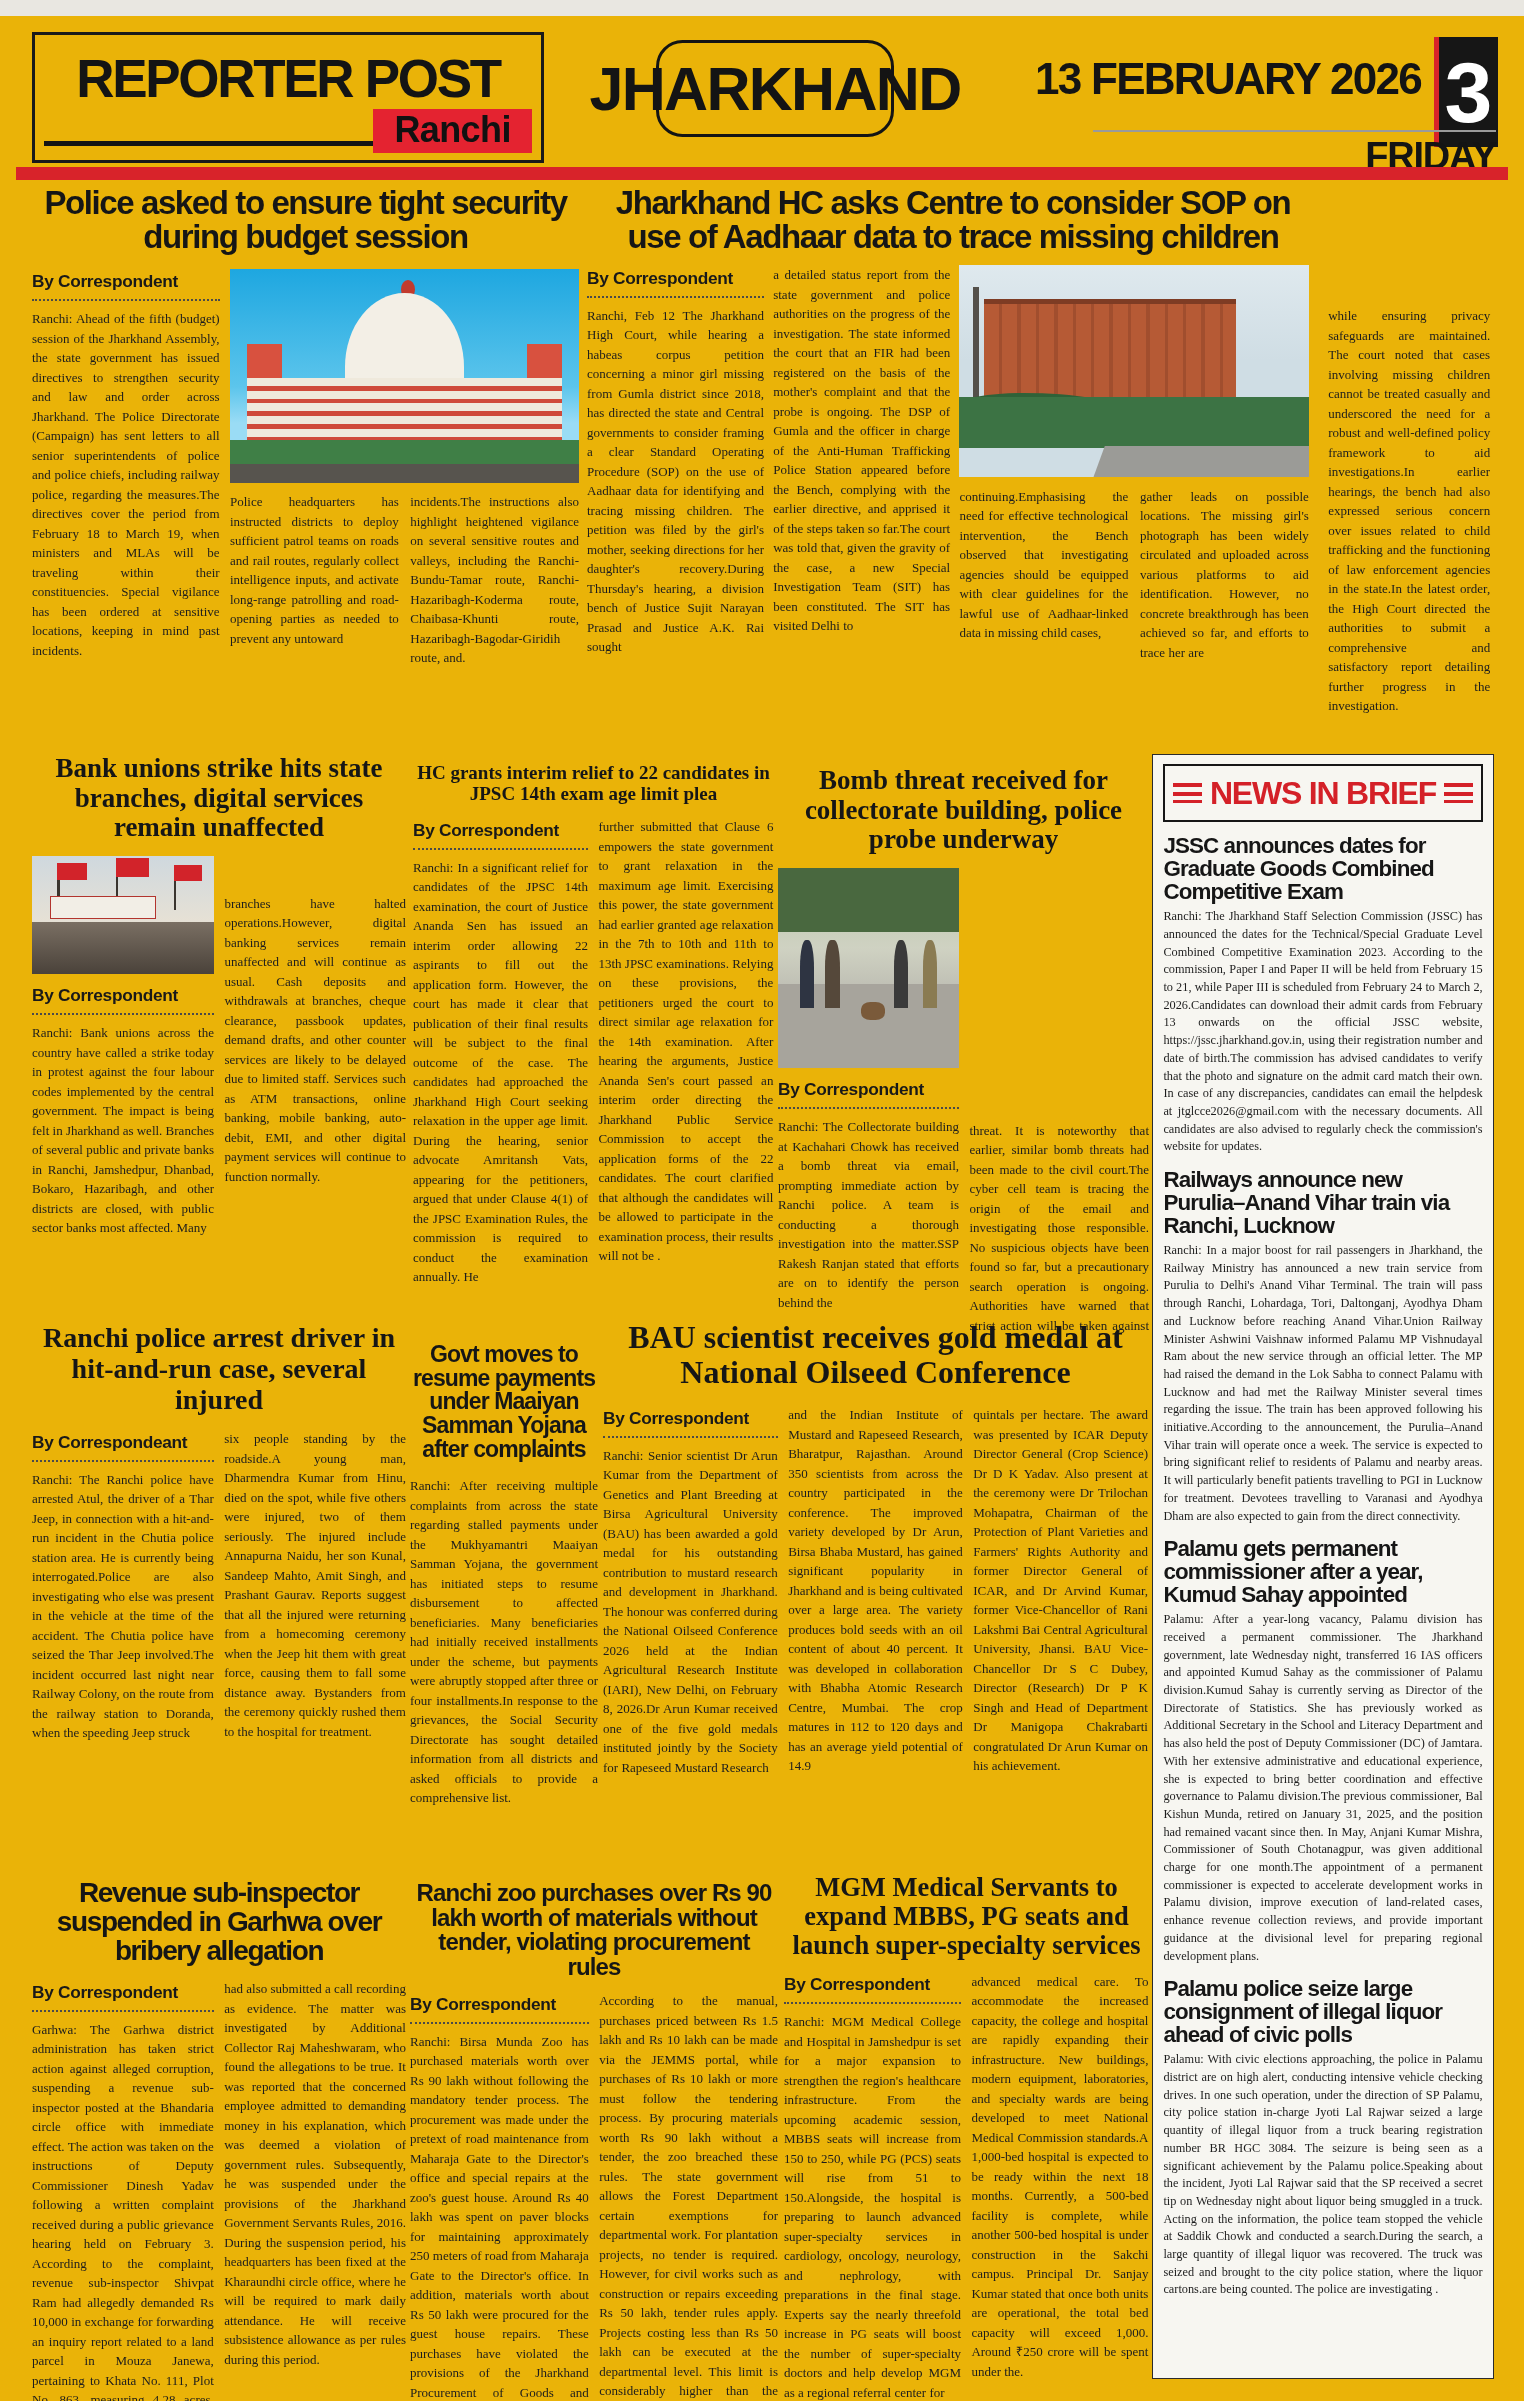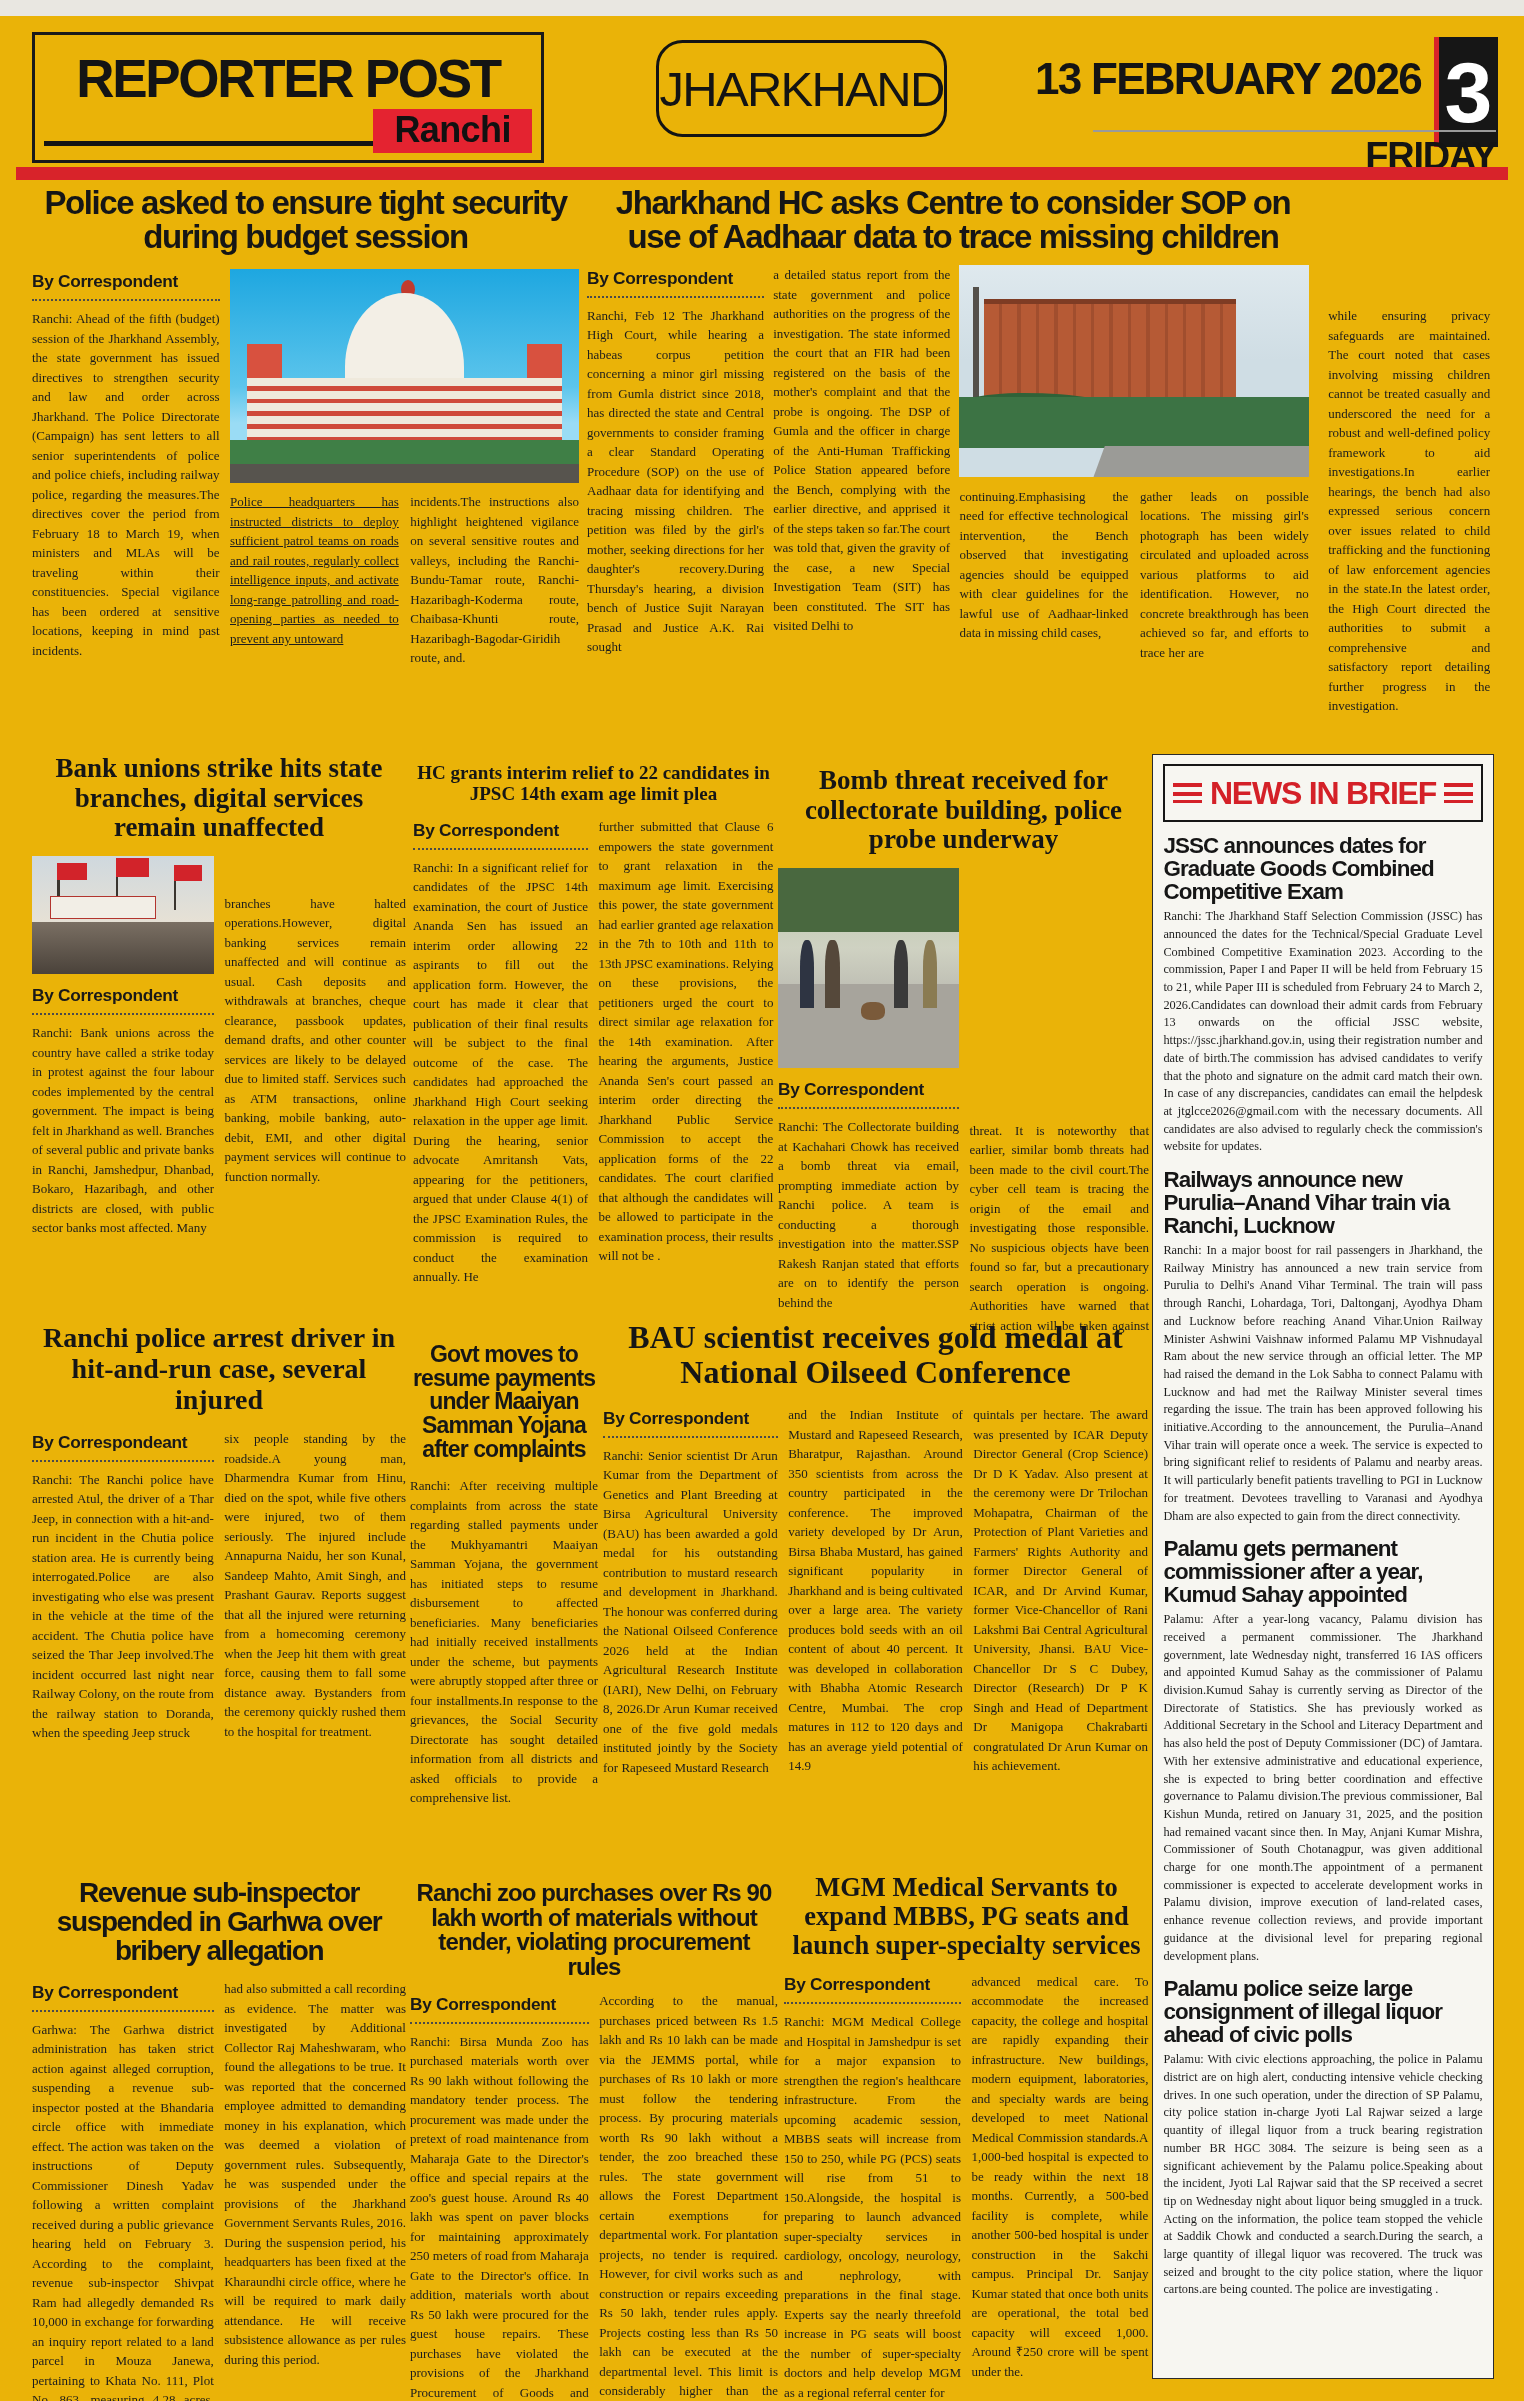--- a/index.html
+++ b/index.html
@@ -13,21 +13,21 @@
     overflow: hidden;
     margin: 16px auto;
   }
 
   
   .mast-box { position:absolute; left:32px; top:16px; width:512px; height:131px; border:3.5px solid #1a1a1a; }
   .mast-title { font-family:"Liberation Sans",sans-serif; font-weight:800; font-size:53px; letter-spacing:-2.3px; text-align:center; margin-top:12.7px; color:#141414; }
   .mast-bottom { position:absolute; left:9.2px; right:9.2px; bottom:7px; display:flex; align-items:flex-end; }
   .mast-line { flex:1; border-bottom:5.2px solid #141414; margin-bottom:7px; }
   .mast-city { background:#e42330; color:#111; font-family:"Liberation Sans",sans-serif; font-weight:800; font-size:36px; letter-spacing:-0.6px; padding:0 21px 2.3px; }
-  .edition-box { position:absolute; left:656px; top:24px; width:291px; height:97px; border:3.5px solid #141414; border-radius:26.5px; display:flex; align-items:center; justify-content:center; font-family:"Liberation Sans",sans-serif; font-weight:400; font-size:49px; letter-spacing:-1.7px; color:#141414;}
+  .edition-box { position:absolute; left:656px; top:24px; width:238px; height:97px; border:3.5px solid #141414; border-radius:26.5px; display:flex; align-items:center; justify-content:center; font-family:"Liberation Sans",sans-serif; font-weight:700; font-size:61px; letter-spacing:-1.7px; color:#141414;}
   .date-line { position:absolute; left:972px; top:38px; width:449px; text-align:right; font-family:"Liberation Sans",sans-serif; font-weight:800; font-size:44px; letter-spacing:-1.7px; color:#141414; }
   .page-num { position:absolute; left:1434px; top:21px; width:64px; height:110px; background:#161616; border-left:5.8px solid #d8232a; color:#fff; display:flex; align-items:center; justify-content:center; font-family:"Liberation Sans",sans-serif; font-weight:800; font-size:86px; }
   .gray-rule { position:absolute; left:1093px; top:114px; width:403px; border-top:2.9px solid #9a9a9a; }
   .day-label { position:absolute; left:1208px; top:119px; width:288px; text-align:right; font-family:"Liberation Sans",sans-serif; font-weight:800; font-size:38px; letter-spacing:-1.2px; color:#141414;}
   .red-rule { position:absolute; left:16px; top:151px; width:1492px; height:12.7px; background:#d8232a; }
 
   
   .article { position:absolute; overflow:hidden; }
   .hl-sans { font-family:"Liberation Sans",sans-serif; font-weight:800; letter-spacing:-1.4px; line-height:1.03; text-align:center; color:#161616; }
   .hl-serif { font-family:"Liberation Serif",serif; font-weight:700; line-height:1.1; text-align:center; color:#161616; }
@@ -103,21 +103,21 @@
         <div class="photo photoA" style="width:349px;height:214px;">
           <div class="pa-tip"></div>
           <div class="pa-dome"></div>
           <div class="pa-tower-l"></div>
           <div class="pa-tower-r"></div>
           <div class="pa-body"></div>
           <div class="pa-green"></div>
           <div class="pa-fence"></div>
         </div>
         <div class="cols" style="gap:11.5px;">
-          <div class="col body-text" style="width:169px;text-decoration:underline;">Police headquarters has instructed districts to deploy sufficient patrol teams on roads and rail routes, regularly collect intelligence inputs, and activate long-range patrolling and road-opening parties as needed to prevent any untoward</div>
+          <div class="col body-text" style="width:169px;">Police headquarters has instructed districts to deploy sufficient patrol teams on roads and rail routes, regularly collect intelligence inputs, and activate long-range patrolling and road-opening parties as needed to prevent any untoward</div>
           <div class="col body-text" style="width:169px;">incidents.The instructions also highlight heightened vigilance on several sensitive routes and valleys, including the Ranchi-Bundu-Tamar route, Ranchi-Hazaribagh-Koderma route, Chaibasa-Khunti route, Hazaribagh-Bagodar-Giridih route, and.</div>
         </div>
       </div>
     </div>
   </section>
 
   <section class="article" style="left:587px; top:170px; width:906px; height:564px;">
     <div class="cols" style="gap:9.2px;">
       <div class="stack" style="width:732px;">
         <h1 class="hl-sans" style="font-size:33px;">Jharkhand HC asks Centre to consider SOP on use of Aadhaar data to trace missing children</h1>

